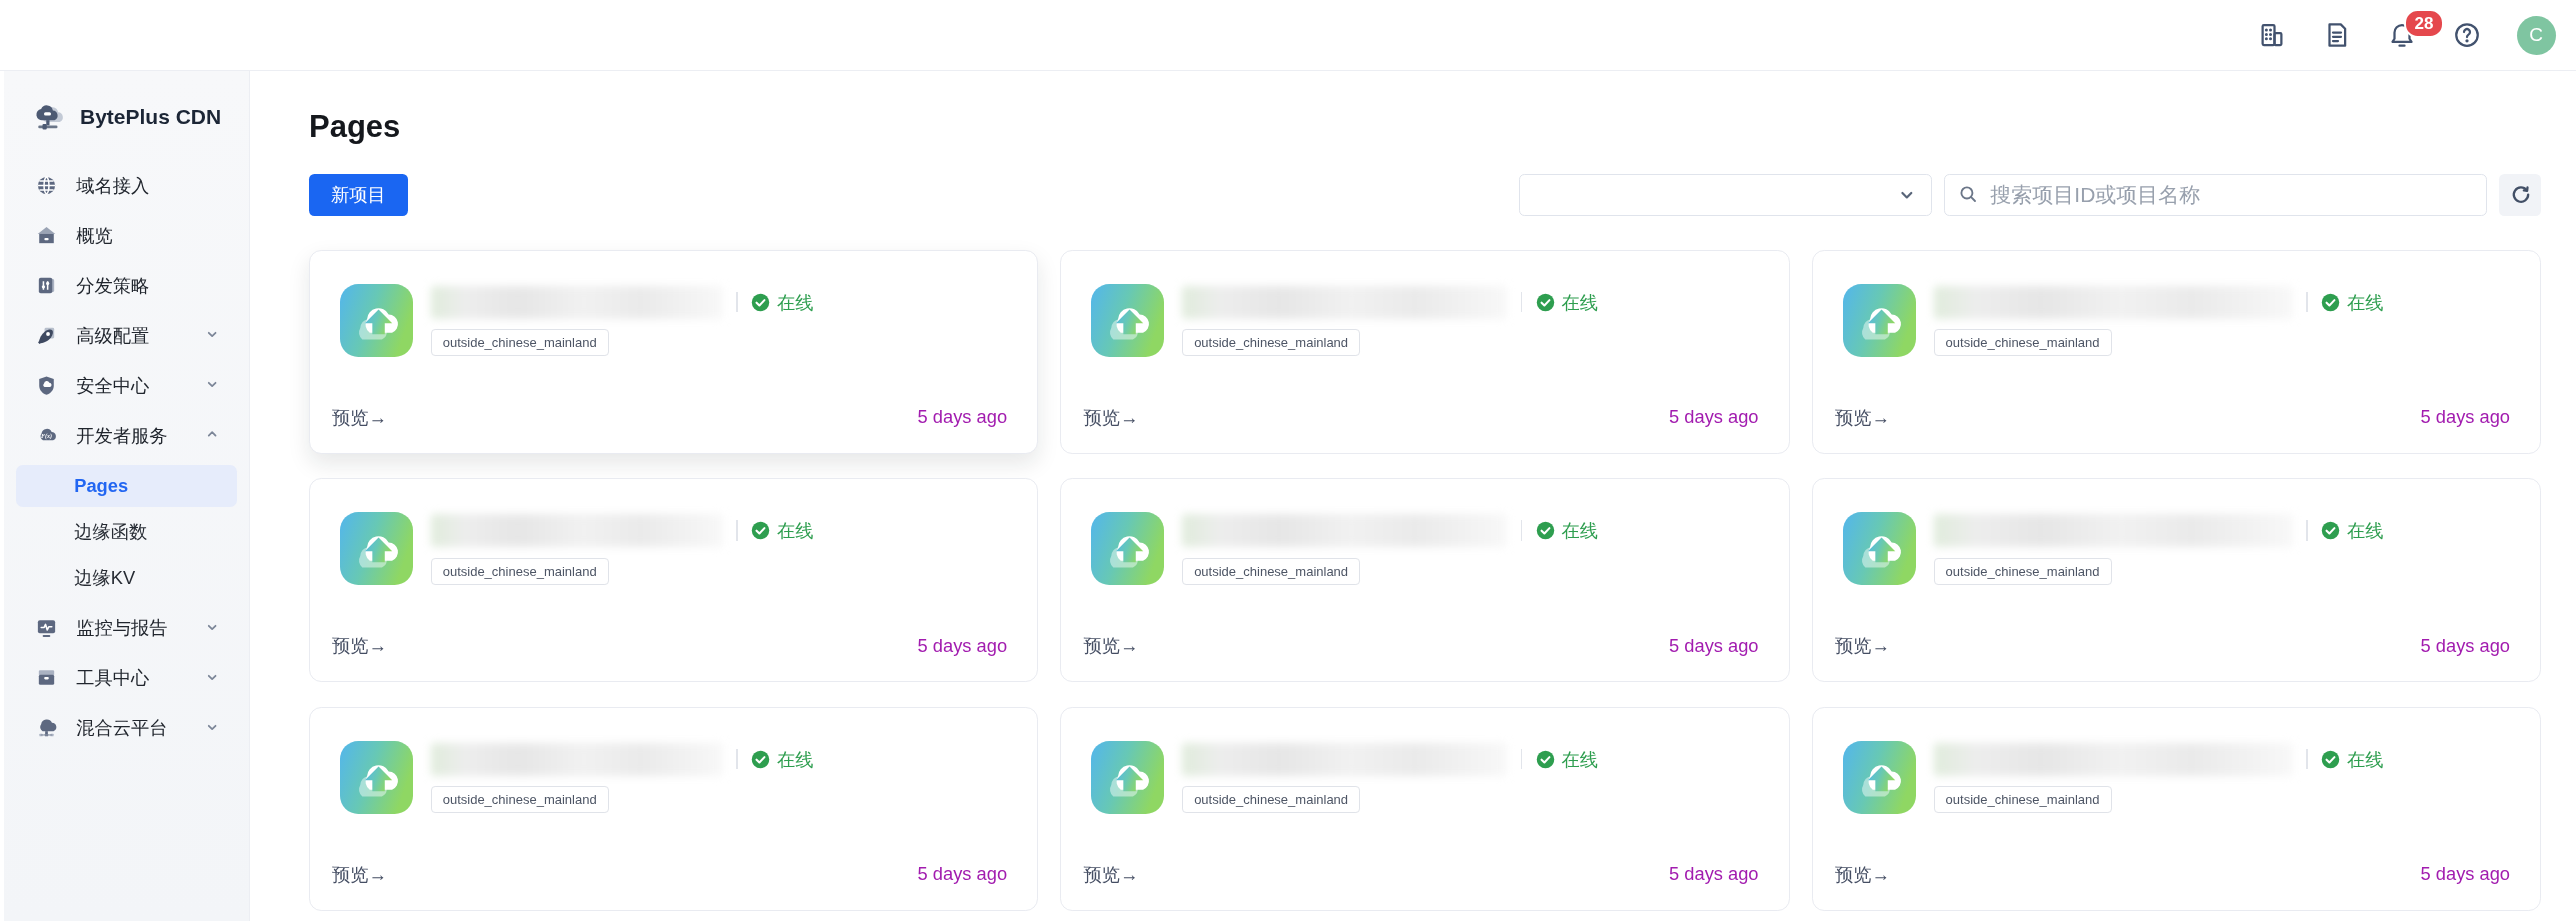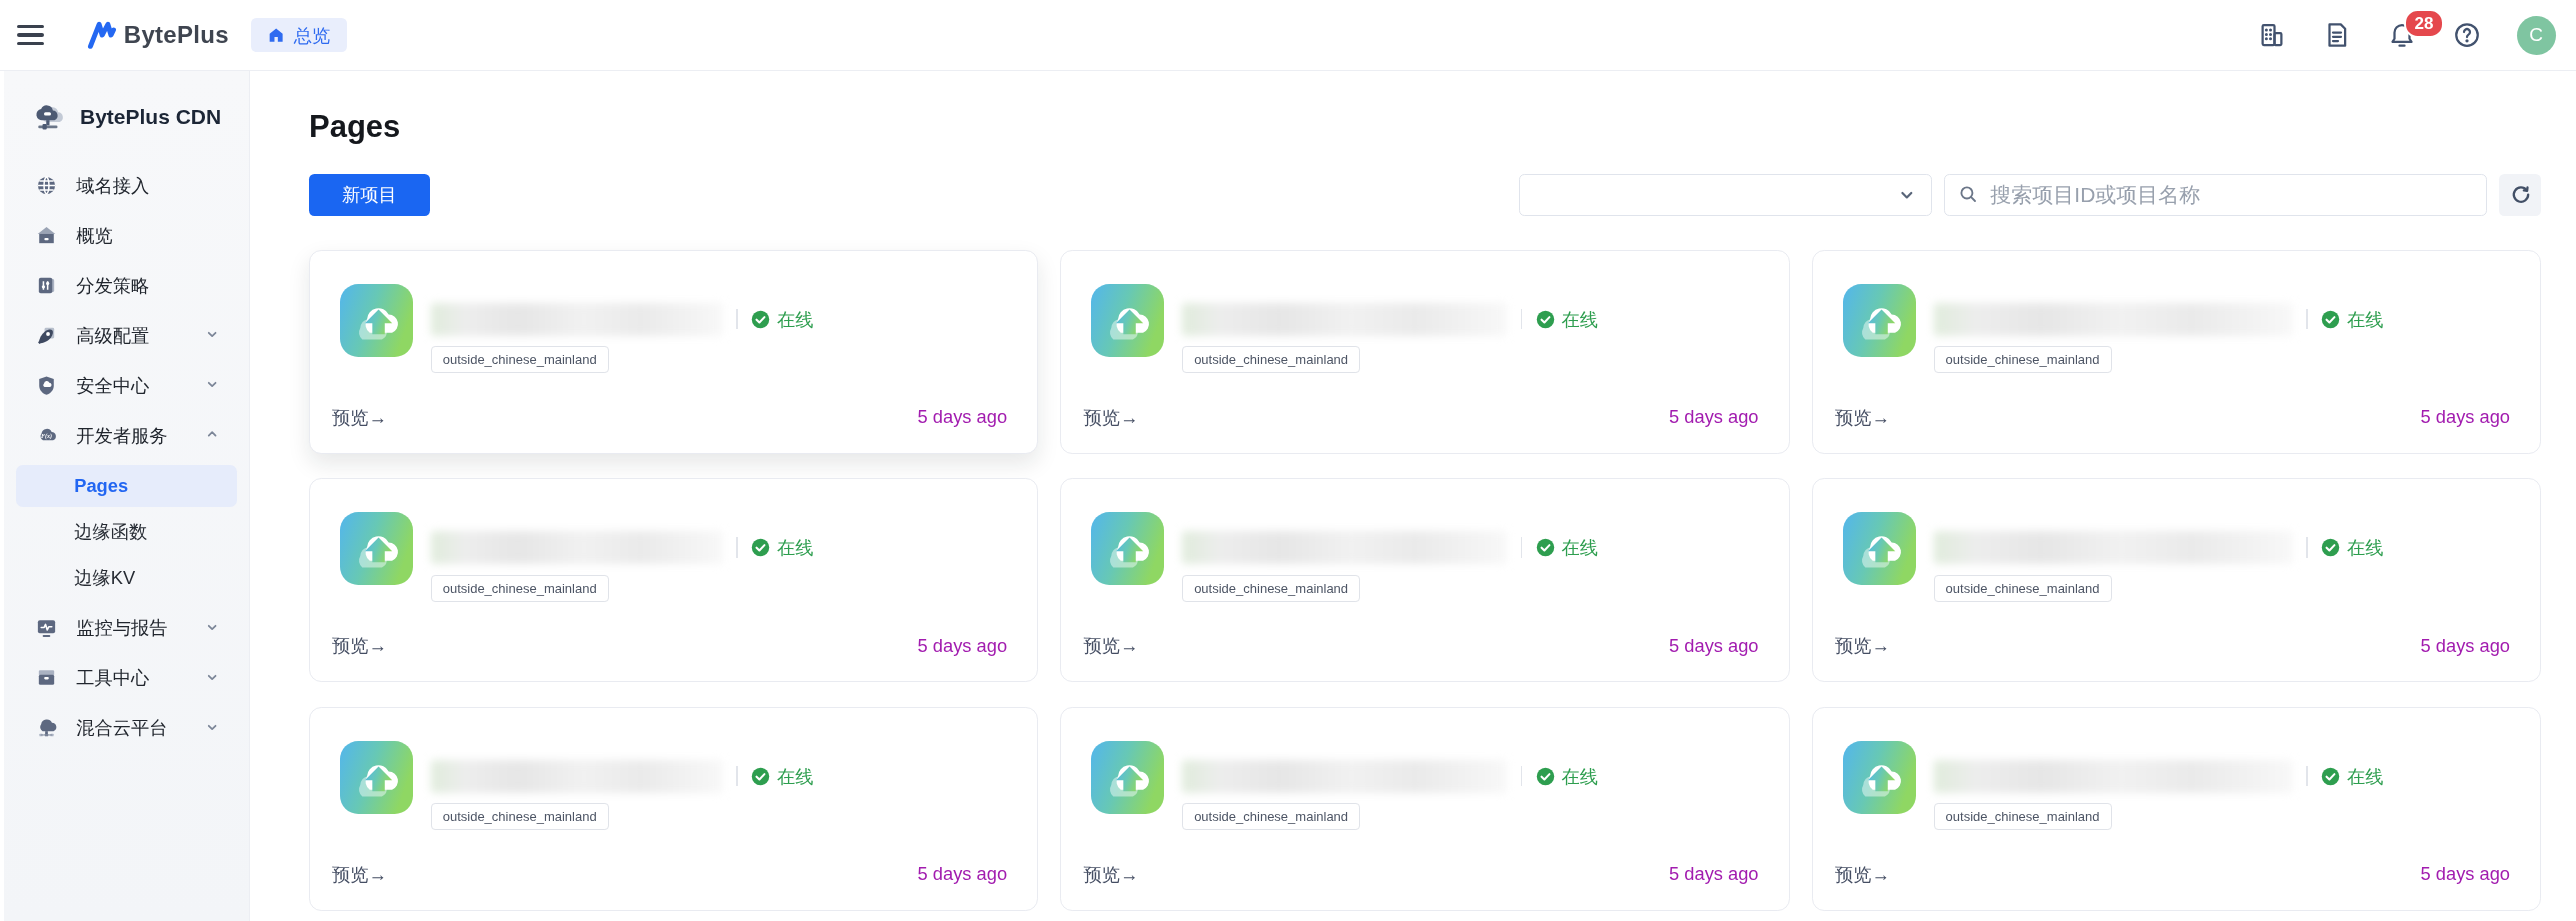--- a/index.html
+++ b/index.html
@@ -35,74 +35,55 @@
   .item .lbl{margin-left:17.7px;font-size:18.3px;color:#21262e}
   .item .chev{margin-left:auto}
   .chev svg{width:16.3px;height:16.3px;stroke:#7c8698;fill:none;stroke-width:2.6;stroke-linecap:round;stroke-linejoin:round}
   .subitem{display:flex;align-items:center;height:42px;margin:4.1px 12.2px;border-radius:6.8px;padding-left:58px;font-size:18.3px;color:#262b33;cursor:pointer}
   .subitem.active{background:#e6ecfb;color:#2266f2;font-weight:700}
 
   
   main{position:absolute;left:266px;top:71px;right:0;bottom:0;background:#fff;padding:30px 35px 0 43px;overflow:hidden}
   h1{font-size:31px;margin:8.2px 0 0;color:#15181d;font-weight:700;line-height:36px}
   .controls{display:flex;align-items:center;margin-top:28.5px;gap:12.2px}
-  .btn-primary{height:42px;padding:0 33px;font-size:18.3px;background:#1a66f2;color:#fff;border:none;border-radius:5.4px;cursor:pointer}
+  .btn-primary{height:42px;padding:0 22px;font-size:18.3px;background:#1a66f2;color:#fff;border:none;border-radius:5.4px;cursor:pointer}
   .spacer{flex:1}
   .select{width:413px;height:42px;border:1.4px solid #e0e4ec;border-radius:5.4px;background:#fff;display:flex;align-items:center;padding:0 15px;cursor:pointer}
   .select .sel-val{flex:1;font-size:18.3px;color:#333}
   .search{width:543px;height:42px;border:1.4px solid #e0e4ec;border-radius:5.4px;background:#fff;display:flex;align-items:center;padding:0 13.6px;gap:9.5px}
   .search svg{width:20.4px;height:20.4px;stroke:#6b7688;fill:none;stroke-width:2.2;stroke-linecap:round}
   .search input{border:none;outline:none;flex:1;font-size:21px;color:#333;font-family:"Liberation Sans",sans-serif;background:transparent}
   .search input::placeholder{color:#98a0ad}
   .refresh{width:42px;height:42px;border-radius:5.4px;background:#f1f3f7;border:none;display:grid;place-items:center;cursor:pointer}
   .refresh svg{width:23px;height:23px;stroke:#424f66;fill:none;stroke-width:2.4;stroke-linecap:round;stroke-linejoin:round}
 
   
   #cards-grid{display:grid;grid-template-columns:repeat(3,1fr);gap:24.5px 22.4px;margin-top:34px}
   .card{position:relative;height:204px;background:#fff;border:1.4px solid #e9ebf1;border-radius:12.2px;padding:33px 30px 24.5px;cursor:pointer}
   .card:first-child{box-shadow:0 9.5px 22px rgba(23,26,31,.10)}
   .card-top{display:flex;gap:17.7px}
   .app-icon svg{width:73px;height:73px;display:block}
   .card-info{display:flex;flex-direction:column;align-items:flex-start}
-  .name-row{display:flex;align-items:center;height:35px;margin-top:18px}
+  .name-row{display:flex;align-items:center;height:35px;margin-top:1px}
   .name-blur{height:33px;border-radius:4.1px;filter:blur(4.1px);background:linear-gradient(90deg,#e0ecdc 0%,#ededed 12%,#e6e6e6 30%,#f1f1f1 52%,#eaeaea 72%,#f8f8f8 100%)}
   .card:nth-child(3n+1) .name-blur{width:292px}
   .card:nth-child(3n+2) .name-blur{width:325px}
   .card:nth-child(3n)   .name-blur{width:359px}
   .vdiv{width:1.4px;height:20.4px;background:#e2e5eb;margin:0 13.6px;flex:0 0 1.4px}
   .status{display:flex;align-items:center;gap:6.8px;font-size:18.3px;color:#2e9e4f;white-space:nowrap}
   .status svg{width:19px;height:19px}
   .tag{display:inline-flex;align-items:center;height:27px;margin-top:9.5px;padding:0 11px;border:1.4px solid #e0e3e9;border-radius:4.1px;font-size:13px;color:#4d5565;background:#fff;white-space:nowrap}
   .card-footer{position:absolute;left:22px;right:30px;bottom:23px;display:flex;justify-content:space-between;align-items:center;font-size:18.3px}
   .preview{color:#454e63}
   .time{color:#a21caf}
 </style>
 </head>
 <body>
 
 <header>
-  <div class="nav-left">
-    <button class="hamburger" aria-label="menu">
-      <span></span>
-        <span></span>
-        <span></span>
-    </button>
-    <div class="brand">
-      <svg viewBox="0 0 24 24">
-        <polyline points="3.5,21 8.5,3.5 12,12 15.5,3.5 19,12 20.5,8" fill="none" stroke="#2468f2" stroke-width="4" stroke-linecap="round" stroke-linejoin="round" transform="skewX(-6) translate(1.5,0)"></polyline>
-      </svg>
-      <span class="brand-text">BytePlus</span>
-    </div>
-    <div class="overview-pill">
-      <svg viewBox="0 0 24 24">
-        <path d="M12 3.2 3.5 10.2 V20.5 H9.8 V14.5 H14.2 V20.5 H20.5 V10.2 Z" fill="#2f6bf0"></path>
-      </svg>
-      <span>总览</span>
-    </div>
-  </div>
   <div class="nav-right">
     <button class="nav-icon-btn">
       <svg viewBox="0 0 24 24">
           <rect x="4.5" y="4" width="9.5" height="16" rx="1"></rect>
           <rect x="14" y="10.5" width="5.5" height="9.5" rx="0.8"></rect>
           <path d="M7.5 8h.01M10.8 8h.01M7.5 11.5h.01M10.8 11.5h.01M7.5 15h.01M10.8 15h.01" stroke-width="2.4" stroke-linecap="round"></path>
         </svg>
     </button>
     <button class="nav-icon-btn">
       <svg viewBox="0 0 24 24">

